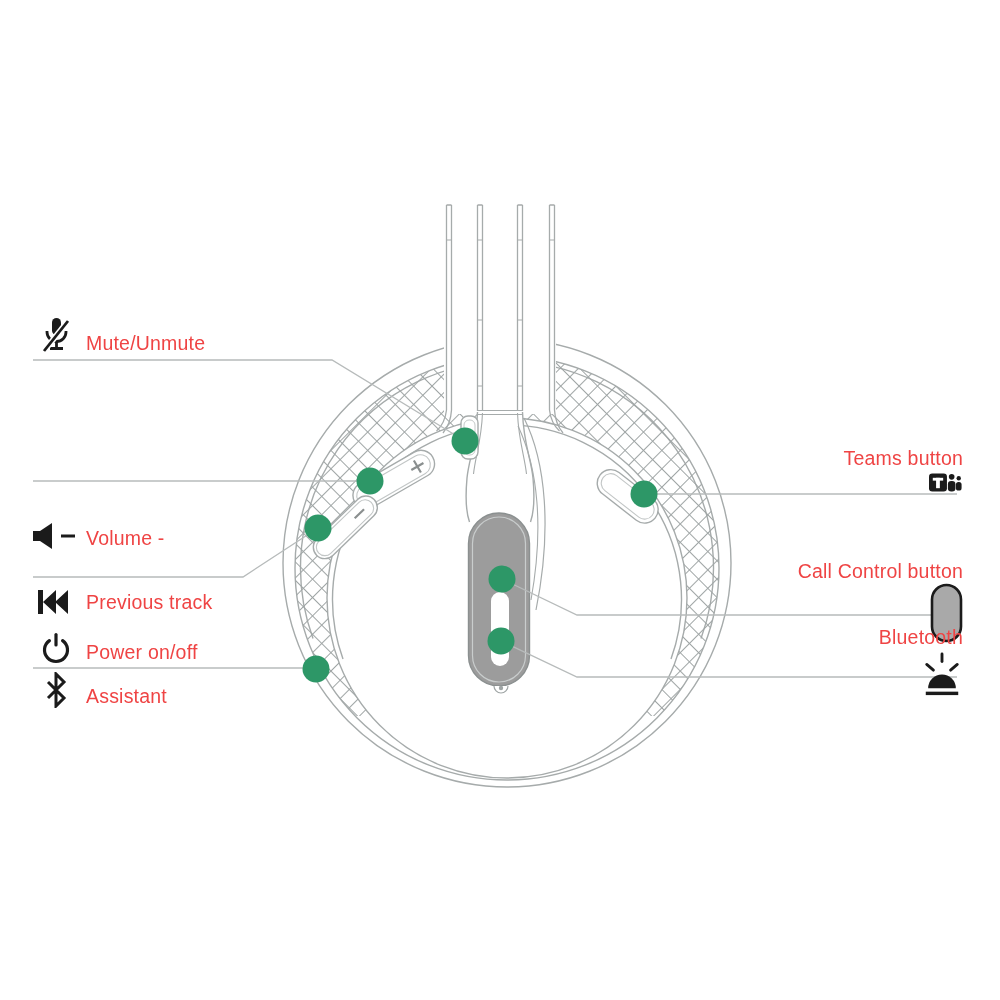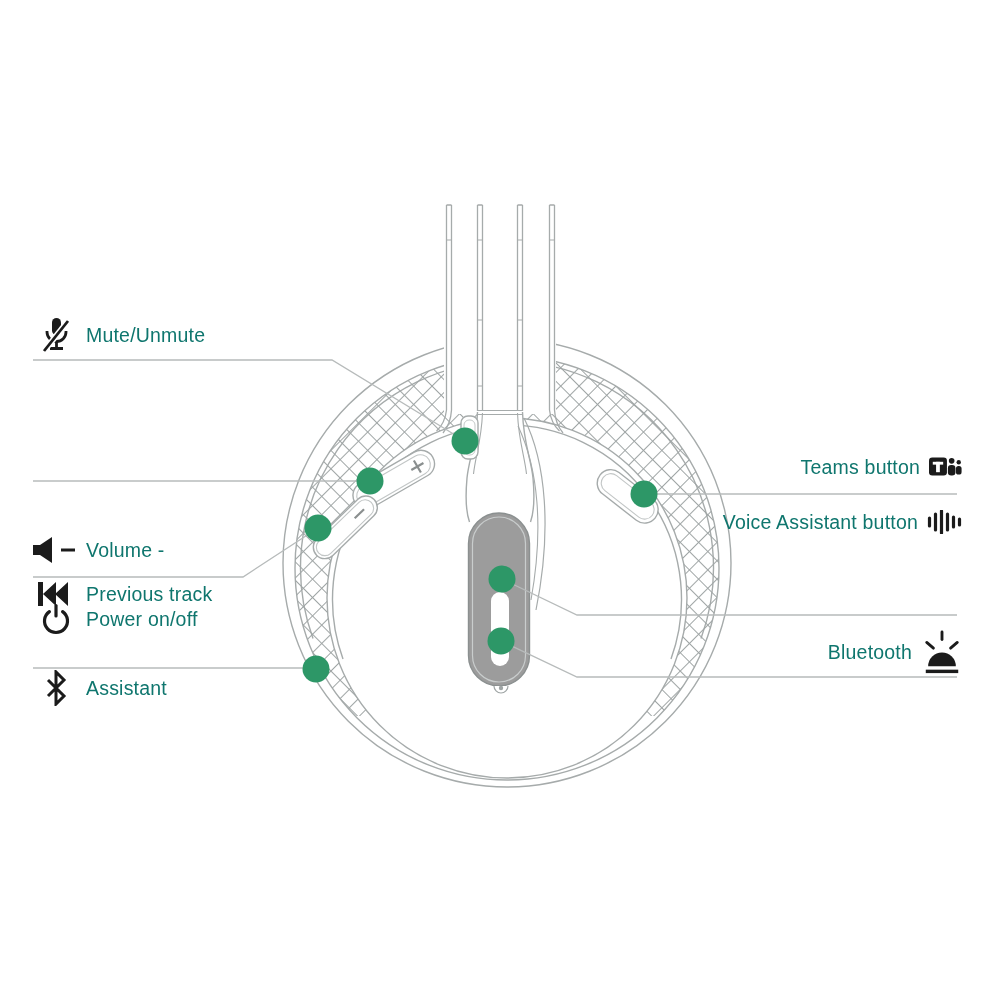--- a/index.html
+++ b/index.html
@@ -1,24 +1,24 @@
 <!DOCTYPE html>
 <html><head>
 <meta charset="utf-8">
 <style>
   html,body{margin:0;padding:0;background:#ffffff;}
   #stage{position:relative;width:1000px;height:1000px;background:#ffffff;overflow:hidden;
          font-family:"Liberation Sans", sans-serif;}
   #artwork{position:absolute;left:0;top:0;}
-  .row{position:absolute;display:flex;align-items:center;height:40px;color:#0f766e;}
+  .row{position:absolute;display:flex;align-items:flex-end;height:40px;color:#ef4444;}
   .row .txt{font-size:19.5px;letter-spacing:.2px;white-space:nowrap;}
   .row-left{left:33px;}
   .row-left .icon{width:46px;display:flex;justify-content:center;align-items:center;}
   .row-left .txt{margin-left:7px;}
-  .row-right{right:37px;flex-direction:row;}
+  .row-right{right:37px;flex-direction:column;}
   .row-right .icon{margin-left:9px;display:flex;justify-content:center;align-items:center;}
   svg{display:block;}
 </style>
 </head>
 <body>
 
 <div id="stage">
 
   <svg id="artwork" width="1000" height="1000" viewBox="0 0 1000 1000">
     <defs>
@@ -123,41 +123,41 @@
         <path d="M15.5,27 V32 M9,33.5 H22" stroke="#1b1b1b" stroke-width="2.8" fill="none"></path>
         <path d="M3,36 L27,6" stroke="#ffffff" stroke-width="6" fill="none"></path>
         <path d="M3,36 L27,6" stroke="#1b1b1b" stroke-width="2.8" fill="none"></path>
       </svg>
     </span>
     <span class="txt">Mute/Unmute</span>
   </div>
 
 
 
-  <div class="row row-left" style="top:530px">
+  <div class="row row-left" style="top:510px">
     <span class="icon">
       <svg width="46" height="28" viewBox="0 0 46 28">
         <path d="M0,9 H7 L19,1 V27 L7,19 H0 Z" fill="#1b1b1b"></path>
         <path d="M28,14 H42" stroke="#1b1b1b" stroke-width="3" fill="none"></path>
       </svg>
     </span>
     <span class="txt">Volume -</span>
   </div>
 
   <div class="row row-left" style="top:574px">
     <span class="icon">
       <svg width="36" height="24" viewBox="0 0 36 24">
         <rect x="0" y="0" width="5" height="24" fill="#1b1b1b"></rect>
         <path d="M18,0 L5,12 L18,24 Z M30,0 L17,12 L30,24 Z" fill="#1b1b1b"></path>
       </svg>
     </span>
     <span class="txt">Previous track</span>
   </div>
 
-  <div class="row row-left" style="top:599px">
+  <div class="row row-left" style="top:624px">
     <span class="icon">
       <svg width="32" height="32" viewBox="0 0 32 32">
         <path d="M22.6,8.6 A11.5,11.5 0 1 1 9.4,8.6" fill="none" stroke="#1b1b1b" stroke-width="3.2" stroke-linecap="round"></path>
         <path d="M16,2.5 V13" stroke="#1b1b1b" stroke-width="3.2" stroke-linecap="round"></path>
       </svg>
     </span>
     <span class="txt">Power on/off</span>
   </div>
 
   <div class="row row-left" style="top:668px">
@@ -177,36 +177,29 @@
         <rect x="4" y="7.5" width="11" height="3" fill="#ffffff"></rect>
         <rect x="7.5" y="7.5" width="4" height="11" fill="#ffffff"></rect>
         <circle cx="24" cy="6.5" r="3" fill="#1b1b1b"></circle>
         <rect x="20" y="11" width="8" height="11" rx="3.5" fill="#1b1b1b"></rect>
         <circle cx="31.5" cy="8" r="2.3" fill="#1b1b1b"></circle>
         <rect x="28.5" y="12" width="6" height="9" rx="2.8" fill="#1b1b1b"></rect>
       </svg>
     </span>
   </div>
 
-  <div class="row row-right" style="top:502px">
-    <span class="txt">Voice Assistant button</span>
-    <span class="icon">
-      <svg width="36" height="24" viewBox="0 0 36 24">
-        <g stroke="#1b1b1b" stroke-width="3.2" stroke-linecap="round">
-          <path d="M2.5,8 V16"></path>
-          <path d="M8.5,4 V20"></path>
-          <path d="M14.5,1 V23"></path>
-          <path d="M20.5,4 V20"></path>
-          <path d="M26.5,7 V17"></path>
-          <path d="M32.5,9 V15"></path>
-        </g>
-      </svg>
-    </span>
-  </div>
-
+
+  <div class="row row-right" style="top:560px;height:60px">
+    <span class="txt">Call Control button</span>
+    <span class="icon">
+      <svg width="33" height="60" viewBox="0 0 33 60">
+        <rect x="2" y="2" width="29" height="56" rx="14.5" fill="#a9a9a9" stroke="#1b1b1b" stroke-width="2.6"></rect>
+      </svg>
+    </span>
+  </div>
 
   <div class="row row-right" style="top:626px;height:52px">
     <span class="txt">Bluetooth</span>
     <span class="icon">
       <svg width="42" height="50" viewBox="0 0 44 50">
         <g stroke="#1b1b1b" stroke-width="3" stroke-linecap="round">
           <path d="M6,15 L13,21"></path>
           <path d="M22,4 V12"></path>
           <path d="M38,15 L31,21"></path>
         </g>

